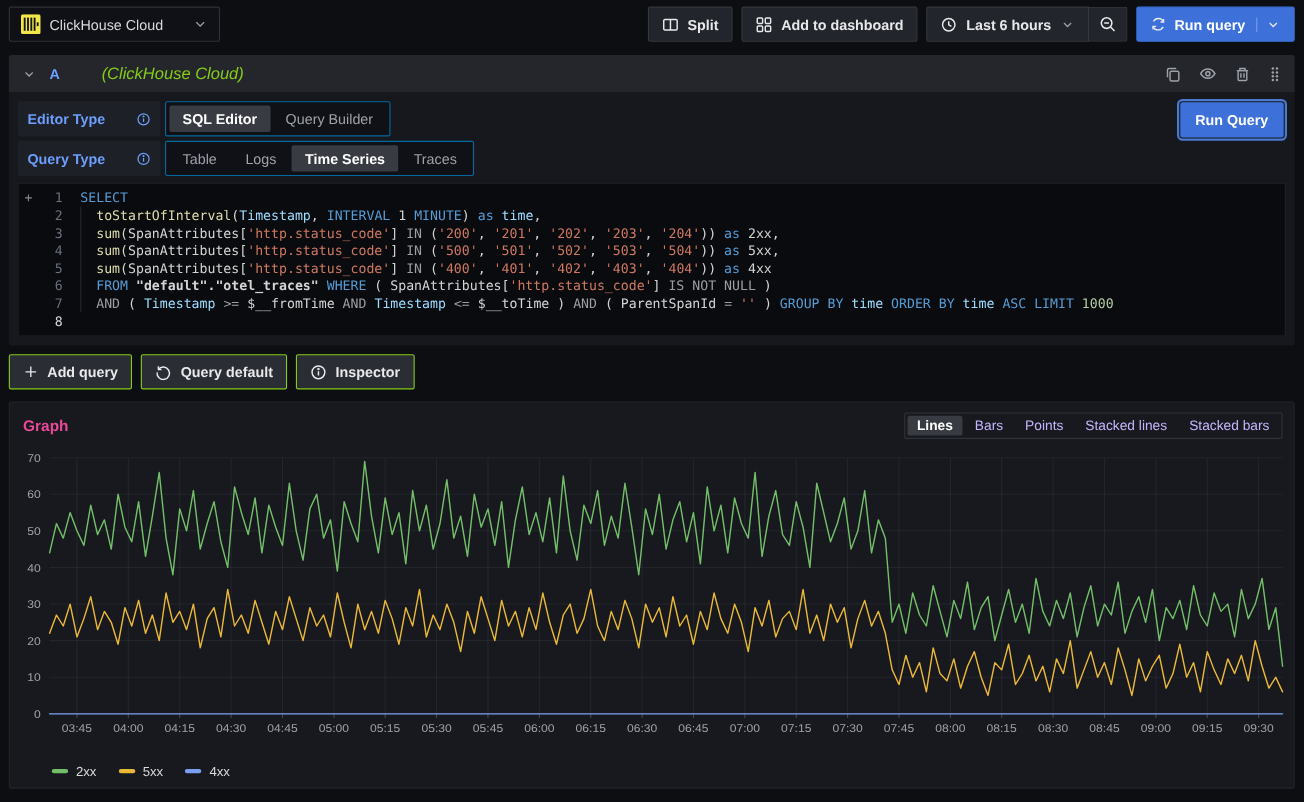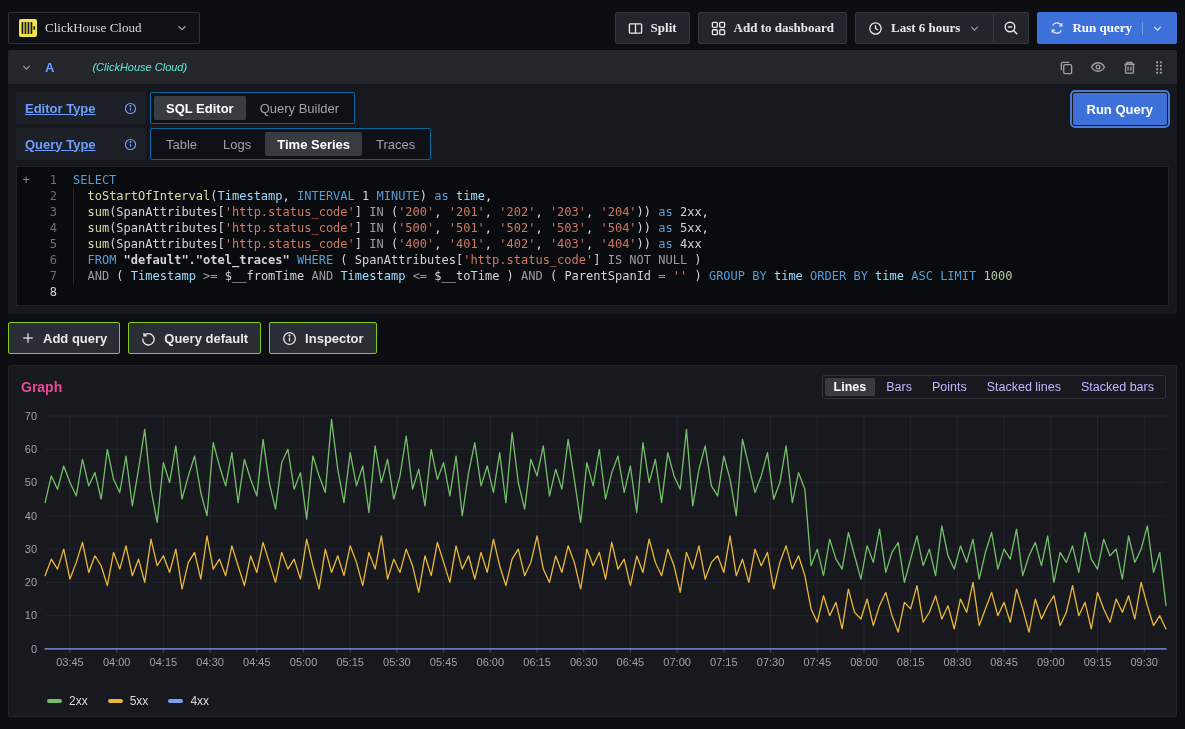--- a/index.html
+++ b/index.html
@@ -7,45 +7,45 @@
   body {
     width:1185px; height:729px; overflow:hidden;
     background:#0D0E12; color:#D8D9DA;
     font-family:"Liberation Sans", sans-serif; font-size:13px;
   }
   svg { display:block; }
   .ico { display:inline-flex; align-items:center; justify-content:center; }
   .ico svg { stroke:currentColor; fill:none; stroke-width:1.4; }
 
   
-  .topbar { height:44px; display:flex; align-items:flex-end; justify-content:space-between; padding:0 8px; background:#0D0E12;font-family:Liberation Serif, serif; }
+  .topbar { height:44px; display:flex; align-items:center; justify-content:space-between; padding:0 8px; background:#0D0E12; }
   .ds-picker { width:192px; height:32px; display:flex; align-items:center; gap:8px; padding:0 10px; border:1px solid #2F3237; border-radius:2px; background:#101116; cursor:pointer; }
   .ds-picker .chev { margin-left:auto; color:#9DA1A9; }
   .ch-logo { width:18px; height:18px; }
   .tb-right { display:flex; align-items:center; gap:8px; }
   .btn { height:32px; display:flex; align-items:center; gap:8px; padding:0 12px; background:#22252B; border:1px solid #34373D; border-radius:2px; color:#E8E9EB; font-weight:700; font-size:13px; cursor:pointer; }
   .btn .ico { color:#E8E9EB; }
   .tr-group { display:flex; }
   .tr-group .btn:first-child { border-radius:2px 0 0 2px; }
   .tr-group .btn.zoombtn { border-left:0; border-radius:0 2px 2px 0; padding:0 9px; }
   .btn-primary { background:#3D71D9; border-color:#3D71D9; color:#fff; }
   .run-chev { display:flex; align-items:center; padding-left:8px; margin-left:2px; border-left:1px solid rgba(255,255,255,.3); }
 
   
   .query-section { margin:6px 8px 0; }
   .q-header { height:34px; display:flex; align-items:center; gap:12px; padding:0 12px; background:#24262C; border-radius:2px 2px 0 0; }
   .q-header .chev { color:#9DA1A9; }
   .ref-id { color:#6E9FFF; font-weight:700; font-size:13px; }
-  .ds-hint { color:#5eead4; font-style:italic; font-size:11px; margin-left:26px; }
+  .ds-hint { color:#84cc16; font-style:italic; font-size:15px; margin-left:26px; }
   .q-header-icons { margin-left:auto; display:flex; align-items:center; gap:16px; color:#9DA1A9; }
   .q-header-icons .ico { cursor:pointer; }
 
   .q-body { background:#16181D; padding:8px; position:relative; border-radius:0 0 2px 2px; }
   .field-row { display:flex; margin-bottom:4px; }
-  .field-label { width:130px; height:32px; display:flex; align-items:center; justify-content:space-between; padding:0 9px; margin-right:4px; background:#1D2026; border-radius:2px; color:#6E9FFF; font-weight:700; font-size:13px;text-decoration:underline; }
+  .field-label { width:130px; height:32px; display:flex; align-items:center; justify-content:space-between; padding:0 9px; margin-right:4px; background:#1D2026; border-radius:2px; color:#6E9FFF; font-weight:700; font-size:13px; }
   .field-label .ico { color:#6E9FFF; }
   .radio-group { height:32px; display:flex; align-items:stretch; gap:2px; padding:3px; border:1px solid #0369a1; border-radius:2px; background:#101116; }
   .radio-opt { display:flex; align-items:center; padding:0 12px; border-radius:2px; color:#9DA2AA; cursor:pointer; white-space:nowrap; }
   .radio-opt.sel { background:#383B42; color:#fff; font-weight:700; }
   .run-query-btn { position:absolute; top:9px; right:10px; height:32px; padding:0 14px; background:#3D71D9; border:none; border-radius:2px; color:#fff; font-weight:700; font-size:13px; outline:2px solid #4A79D1; outline-offset:1px; cursor:pointer; font-family:"Liberation Sans",sans-serif; }
 
   .sql-editor { margin-top:6px; height:140px; background:#0A0B0E; border:1px solid #202327; position:relative; overflow:hidden; padding-top:5px; font-family:"DejaVu Sans Mono", monospace; font-size:12px; line-height:16px; }
   .sql-line { display:flex; white-space:pre; }
   .gplus { width:18px; text-align:center; color:#85888E; }
   .gut { width:22px; text-align:right; color:#69707E; }

